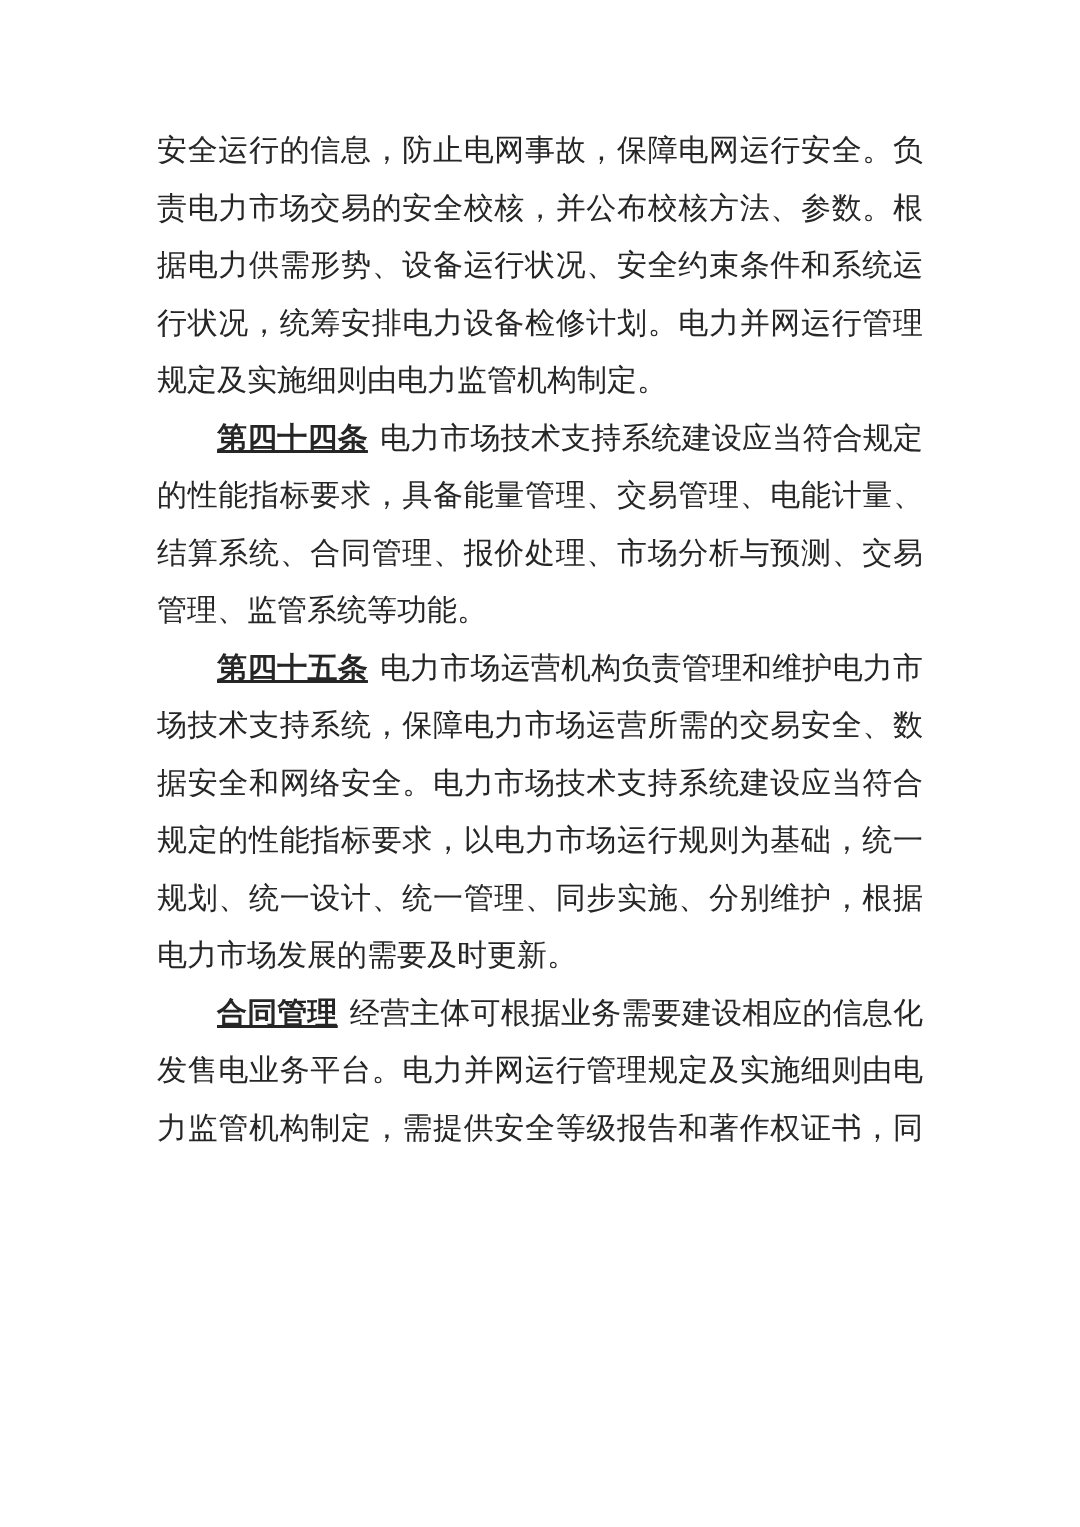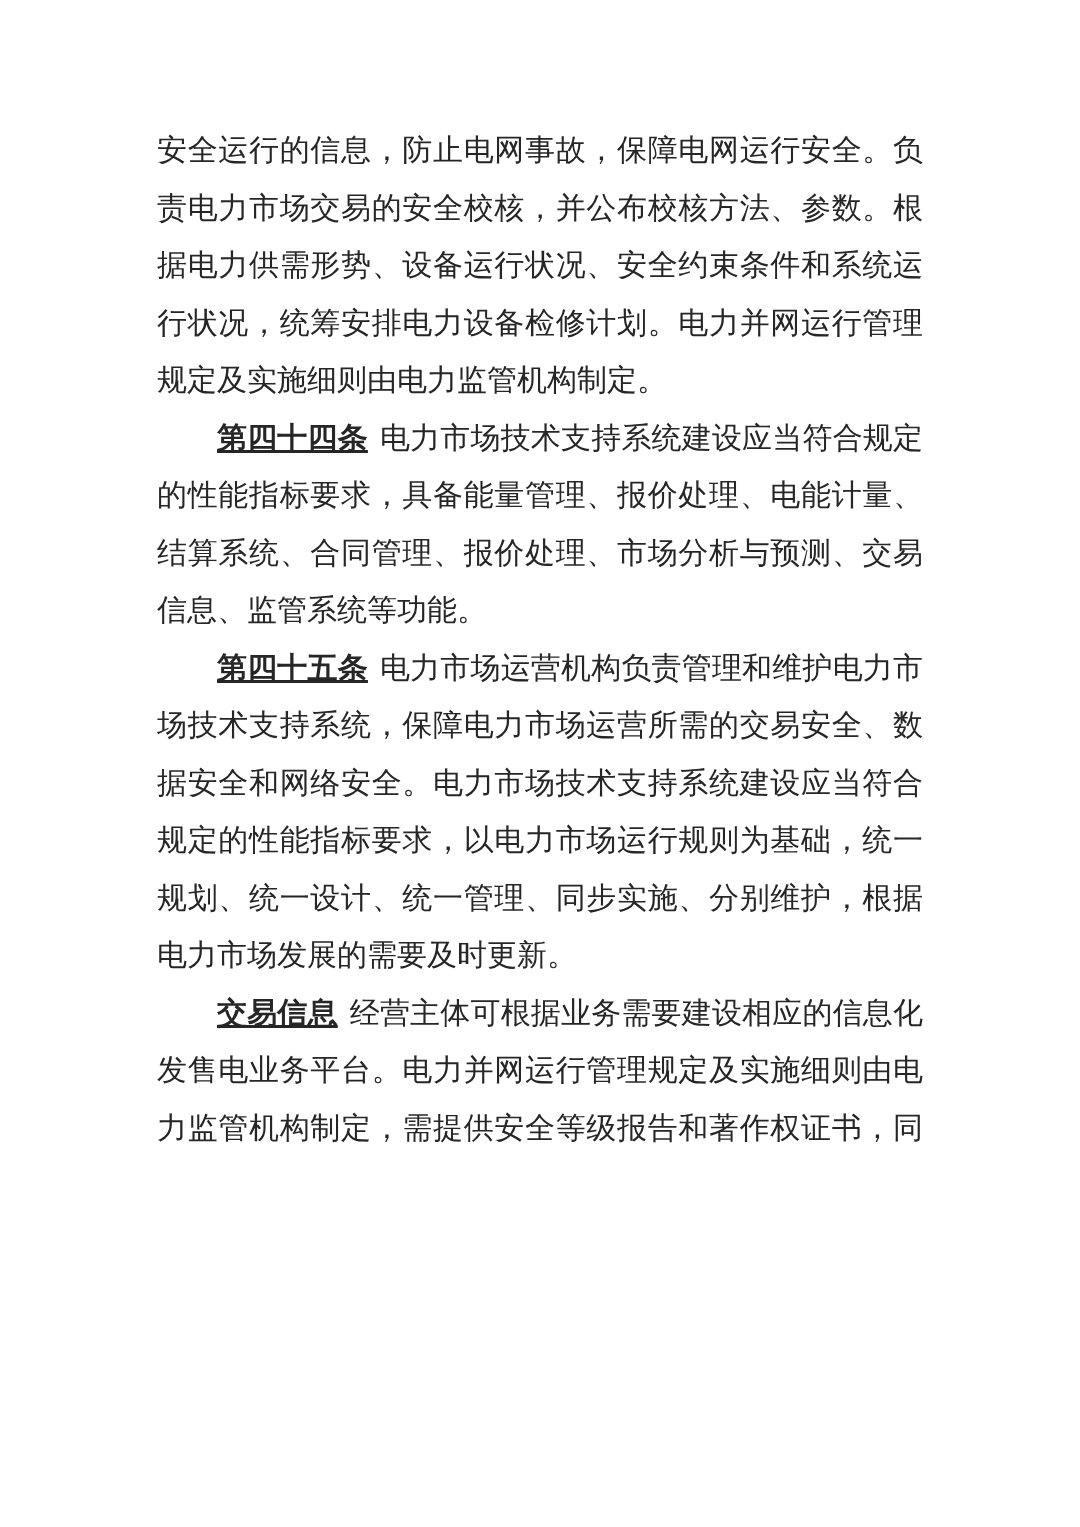--- a/index.html
+++ b/index.html
@@ -60,25 +60,25 @@
   }
 </style>
 </head>
 <body>
 
 <div class="page">
   <div class="content">
 
     <p class="para"><span>安全运行的信息，防止电网事故，保障电网运行安全。负责电力市场交易的安全校核，并公布校核方法、参数。根据电力供需形势、设备运行状况、安全约束条件和系统运行状况，统筹安排电力设备检修计划。电力并网运行管理规定及实施细则由电力监管机构制定。</span></p>
 
-    <p class="para indent"><span class="lead">第四十四条</span><span>电力市场技术支持系统建设应当符合规定的性能指标要求，具备能量管理、报价处理、电能计量、结算系统、合同管理、报价处理、市场分析与预测、交易信息、监管系统等功能。</span></p>
+    <p class="para indent"><span class="lead">第四十四条</span><span>电力市场技术支持系统建设应当符合规定的性能指标要求，具备能量管理、交易管理、电能计量、结算系统、合同管理、报价处理、市场分析与预测、交易管理、监管系统等功能。</span></p>
 
     <p class="para indent"><span class="lead">第四十五条</span><span>电力市场运营机构负责管理和维护电力市场技术支持系统，保障电力市场运营所需的交易安全、数据安全和网络安全。电力市场技术支持系统建设应当符合规定的性能指标要求，以电力市场运行规则为基础，统一规划、统一设计、统一管理、同步实施、分别维护，根据电力市场发展的需要及时更新。</span></p>
 
-    <p class="para indent"><span class="lead">交易信息</span><span>经营主体可根据业务需要建设相应的信息化发售电业务平台。电力并网运行管理规定及实施细则由电力监管机构制定，需提供安全等级报告和著作权证书，同时要符合相关的信息化管理要求和数据接口规范要求。</span></p>
+    <p class="para indent"><span class="lead">合同管理</span><span>经营主体可根据业务需要建设相应的信息化发售电业务平台。电力并网运行管理规定及实施细则由电力监管机构制定，需提供安全等级报告和著作权证书，同时要符合相关的信息化管理要求和数据接口规范要求。</span></p>
 
     <h2 class="chapter">第八章 市场风险防控和监管</h2>
 
     <p class="para indent"><span class="lead">第四十七条</span><span>国家发展改革委、国家能源局会同有关部</span></p>
 
   </div>
 
   <div class="page-footer">- 16 -</div>
 </div>
 

